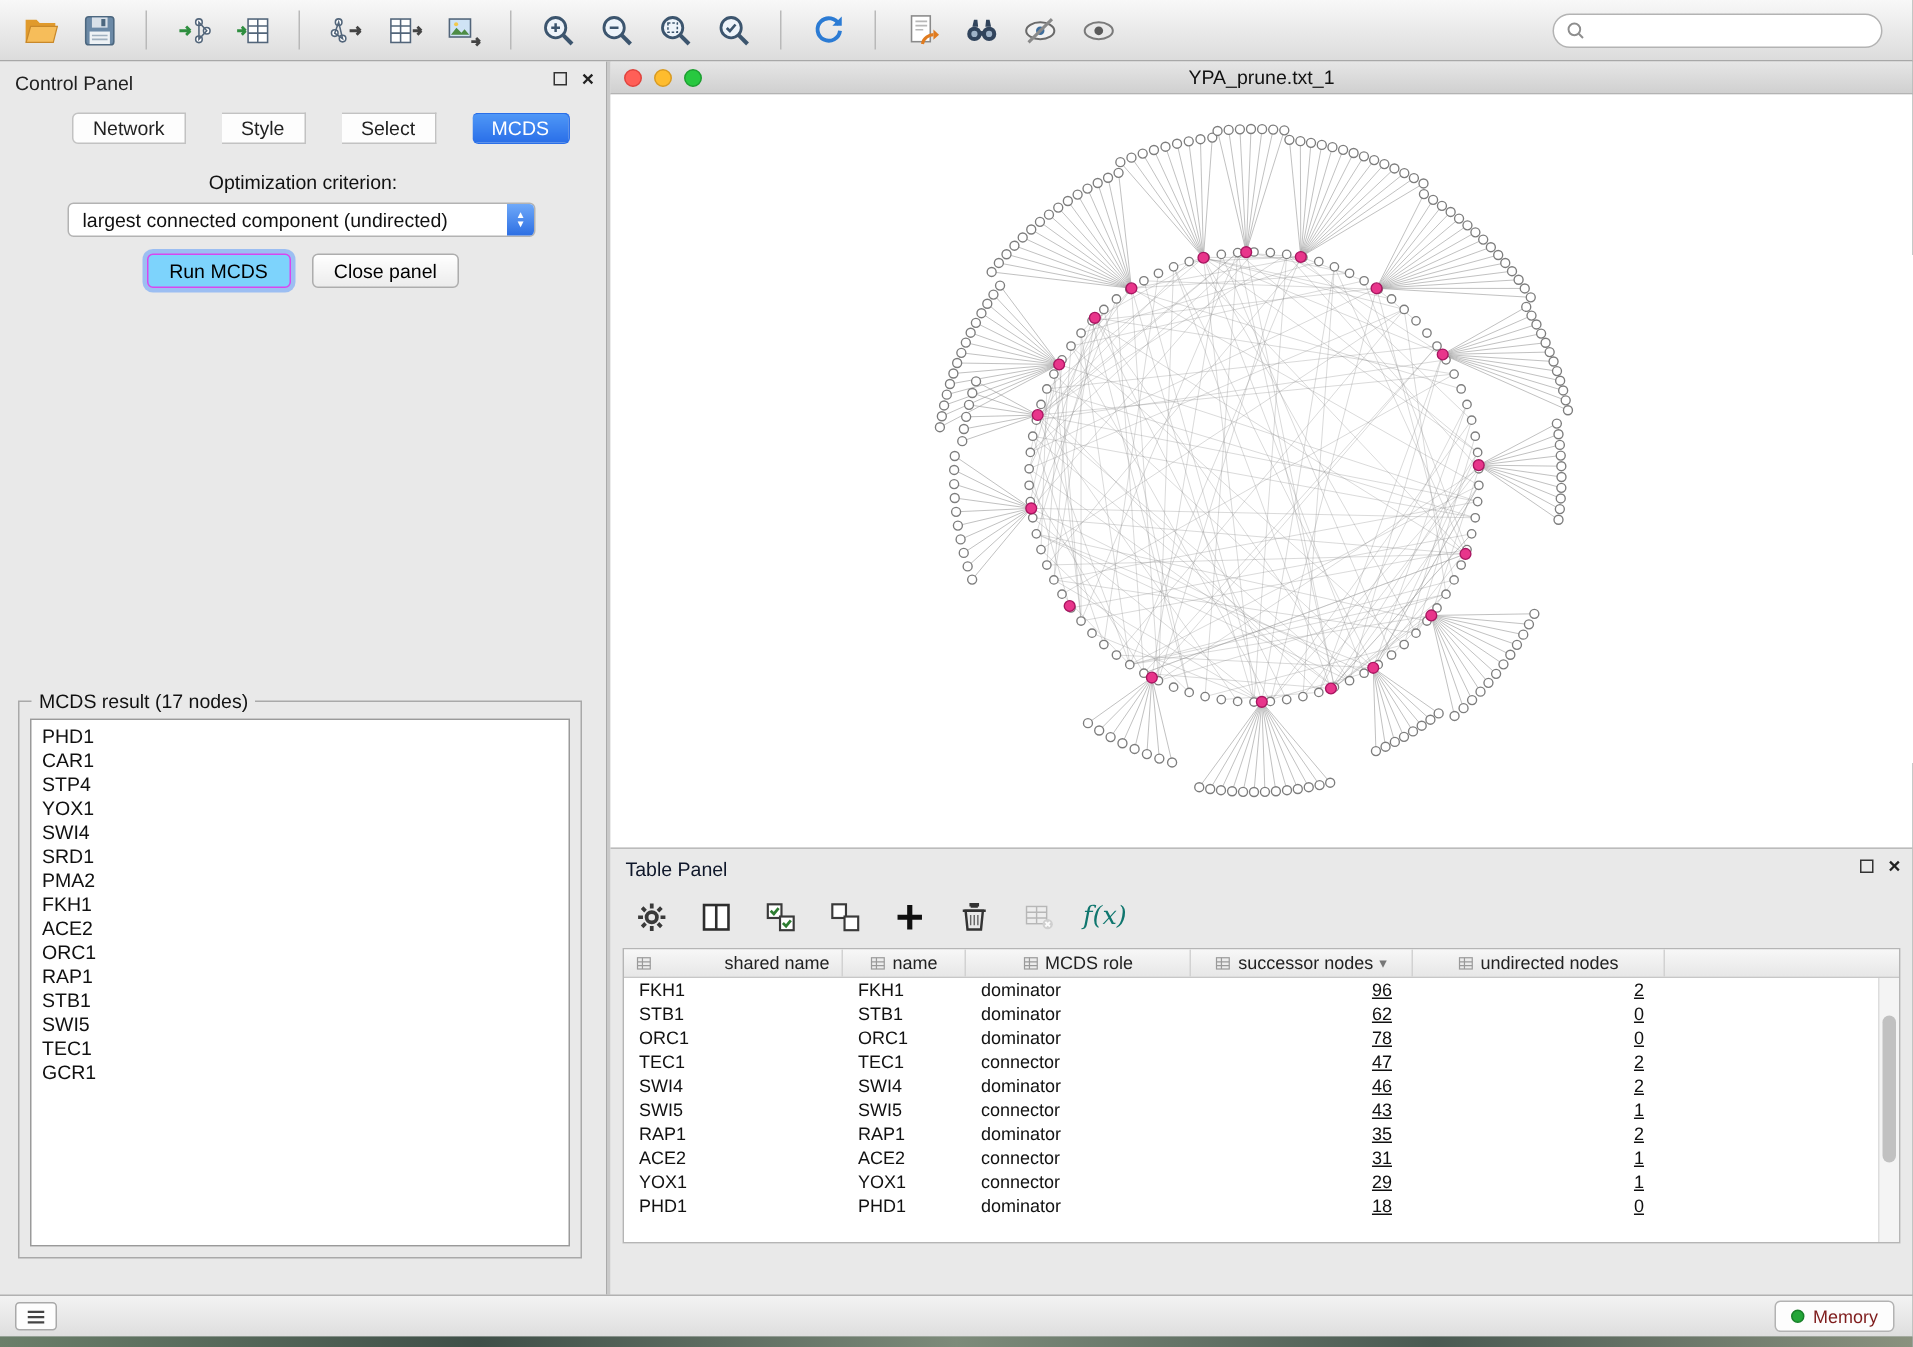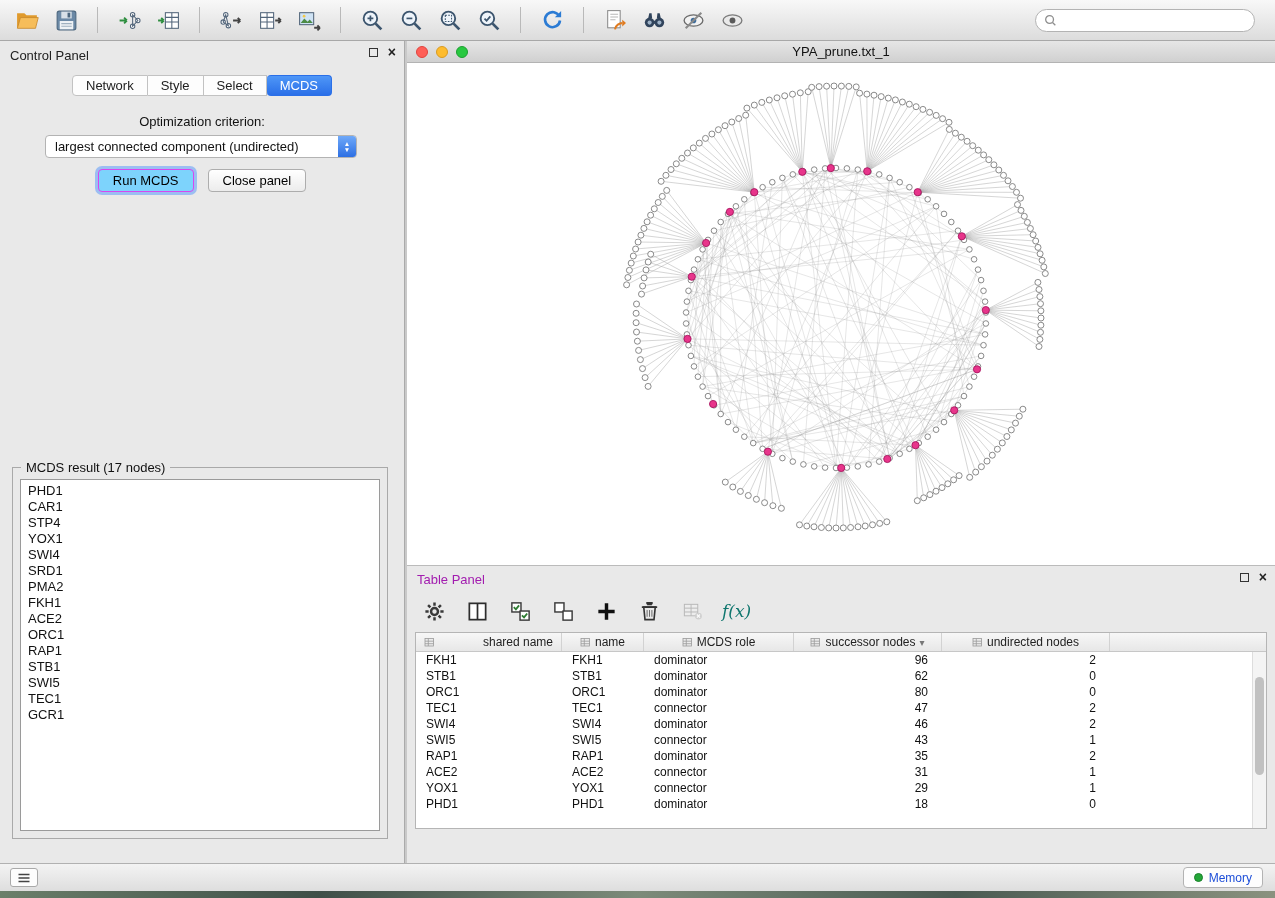--- a/index.html
+++ b/index.html
@@ -21,21 +21,21 @@
 
   
   .control-panel { position:absolute; left:0; top:41px; width:405px; height:822px;
     background:#e9e9e9; border-right:1px solid #aaa; }
   .panel-title { position:absolute; left:10px; top:7px; font-size:13px; color:#222; }
   .win-icons { position:absolute; right:8px; top:6px; display:flex; gap:10px; align-items:center; }
   .float-ic { width:9px; height:9px; border:1.5px solid #333; display:inline-block; }
   .close-ic { font-size:14px; font-weight:bold; color:#222; line-height:10px; }
 
   .seg-tabs { position:absolute; top:34px; left:50%; transform:translateX(-50%); display:flex; }
-  .seg { font-size:13px; padding:2px 13px; background:#fdfdfd; border:1px solid #c2c2c2; border-left:none; color:#222; }
+  .seg { font-size:13px; padding:2px 13px; background:#fdfdfd; border:1px solid #c2c2c2; border-left:none; color:#222;margin-left:24px; }
   .seg:first-child { border-left:1px solid #c2c2c2; border-radius:4px 0 0 4px; }
   .seg:last-child { border-radius:0 4px 4px 0; }
   .seg.sel { background:linear-gradient(#4f97f7,#2a6fe8); color:#fff; border-color:#2a6fe8; border-radius:4px; }
 
   .opt-label { position:absolute; top:73px; width:100%; text-align:center; font-size:13px; color:#111; }
   .dropdown { position:absolute; top:94px; left:45px; width:312px; height:23px; background:#fff;
     border:1px solid #b3b3b3; border-radius:4px; display:flex; align-items:center; font-size:13px; }
   .dropdown .val { flex:1; padding-left:9px; color:#111; white-space:nowrap; overflow:hidden; }
   .stepper { width:18px; height:21px; border-radius:0 3px 3px 0; background:linear-gradient(#6fa9f9,#2d6fe3);
     display:flex; flex-direction:column; align-items:center; justify-content:center; color:#fff; }
@@ -60,46 +60,46 @@
     border-bottom:1px solid #b3b3b3; }
   .tl { position:absolute; top:5px; width:12px; height:12px; border-radius:50%; }
   .tl.red { left:9px; background:#ff5f57; border:1px solid #e0443e; }
   .tl.yellow { left:29px; background:#febc2e; border:1px solid #d99b22; }
   .tl.green { left:49px; background:#28c840; border:1px solid #1d9f31; }
   .net-title { display:block; text-align:center; font-size:13px; line-height:21px; color:#111; }
   .net-canvas { position:absolute; left:0; top:22px; width:868px; height:502px; background:#fff; overflow:hidden; }
 
   
   .table-panel { position:absolute; left:407px; top:565px; width:868px; height:298px; background:#e9e9e9; border-top:1px solid #bbb; }
-  .tp-title { position:absolute; left:10px; top:6px; font-size:13px; color:#a21caf; }
+  .tp-title { position:absolute; left:10px; top:6px; font-size:13px; color:#0f172a; }
   .table-toolbar { position:absolute; left:14px; top:26px; height:38px; display:flex; align-items:center; gap:17px; }
   .tt-btn { width:26px; height:26px; display:flex; align-items:center; justify-content:center; }
   .fx-label { font:italic 17px "DejaVu Serif", serif; color:#0f766e; }
 
   .table-wrap { position:absolute; left:8px; right:8px; top:66px; bottom:34px; background:#fff; border:1px solid #b5b5b5; }
   .t-header { display:flex; height:19px; background:linear-gradient(#f7f7f7,#e7e7e7); border-bottom:1px solid #c7c7c7; }
   .th { display:flex; align-items:center; justify-content:center; gap:4px; font-size:12px; color:#222;
     border-right:1px solid #d2d2d2; overflow:hidden; }
   .th .caret { color:#777; font-size:10px; }
   .t-body { overflow:hidden; }
   .t-row { display:flex; height:16px; }
   .td { font-size:12px; color:#111; padding:1px 8px 0 10px; overflow:hidden; white-space:nowrap; }
-  .td.num { text-align:right; padding-right:14px; }
+  .td.num { text-align:right; padding-right:14px;text-decoration:underline; }
   .t-scroll { position:absolute; right:0; top:19px; bottom:0; width:14px; background:#f4f4f4; border-left:1px solid #ddd; }
   .t-thumb { position:absolute; left:2px; width:9px; top:14%; height:56%; background:#c1c1c1; border-radius:5px; }
 
   .table-tabs { position:absolute; bottom:8px; left:50%; transform:translateX(-50%); display:flex; }
 
   
   .status-bar { position:absolute; left:0; top:863px; width:1275px; height:28px;
     background:linear-gradient(#f3f3f3,#dedede); border-top:1px solid #b1b1b1; }
   .list-btn { position:absolute; left:10px; top:4px; width:28px; height:19px; background:#fdfdfd;
     border:1px solid #a9a9a9; border-radius:3px; display:flex; align-items:center; justify-content:center; }
   .memory-btn { position:absolute; right:12px; top:3px; height:21px; background:#fdfdfd; border:1px solid #b3b3b3;
-    border-radius:4px; display:flex; align-items:center; gap:6px; padding:0 10px; font-size:12px; color:#1d4ed8; }
+    border-radius:4px; display:flex; align-items:center; gap:6px; padding:0 10px; font-size:12px; color:#7f1d1d; }
   .mem-dot { width:9px; height:9px; border-radius:50%; background:#23a638; border:1px solid #188029; }
 
   .desktop-strip { position:absolute; left:0; top:891px; width:1275px; height:7px;
     background:linear-gradient(90deg,#6b7f6a,#3f4f48,#7d8b7a,#4a5a52,#8a927f); }
 </style>
 </head>
 <body>
 
 <div id="app">
   <div class="window">
@@ -984,21 +984,21 @@
               <div class="td" style="width: 146px;">STB1</div>
               <div class="td" style="width: 82px;">STB1</div>
               <div class="td" style="width: 150px;">dominator</div>
               <div class="td num" style="width: 148px;">62</div>
               <div class="td num" style="width: 168px;">0</div>
             </div>
             <div class="t-row">
               <div class="td" style="width: 146px;">ORC1</div>
               <div class="td" style="width: 82px;">ORC1</div>
               <div class="td" style="width: 150px;">dominator</div>
-              <div class="td num" style="width: 148px;">80</div>
+              <div class="td num" style="width: 148px;">78</div>
               <div class="td num" style="width: 168px;">0</div>
             </div>
             <div class="t-row">
               <div class="td" style="width: 146px;">TEC1</div>
               <div class="td" style="width: 82px;">TEC1</div>
               <div class="td" style="width: 150px;">connector</div>
               <div class="td num" style="width: 148px;">47</div>
               <div class="td num" style="width: 168px;">2</div>
             </div>
             <div class="t-row">

